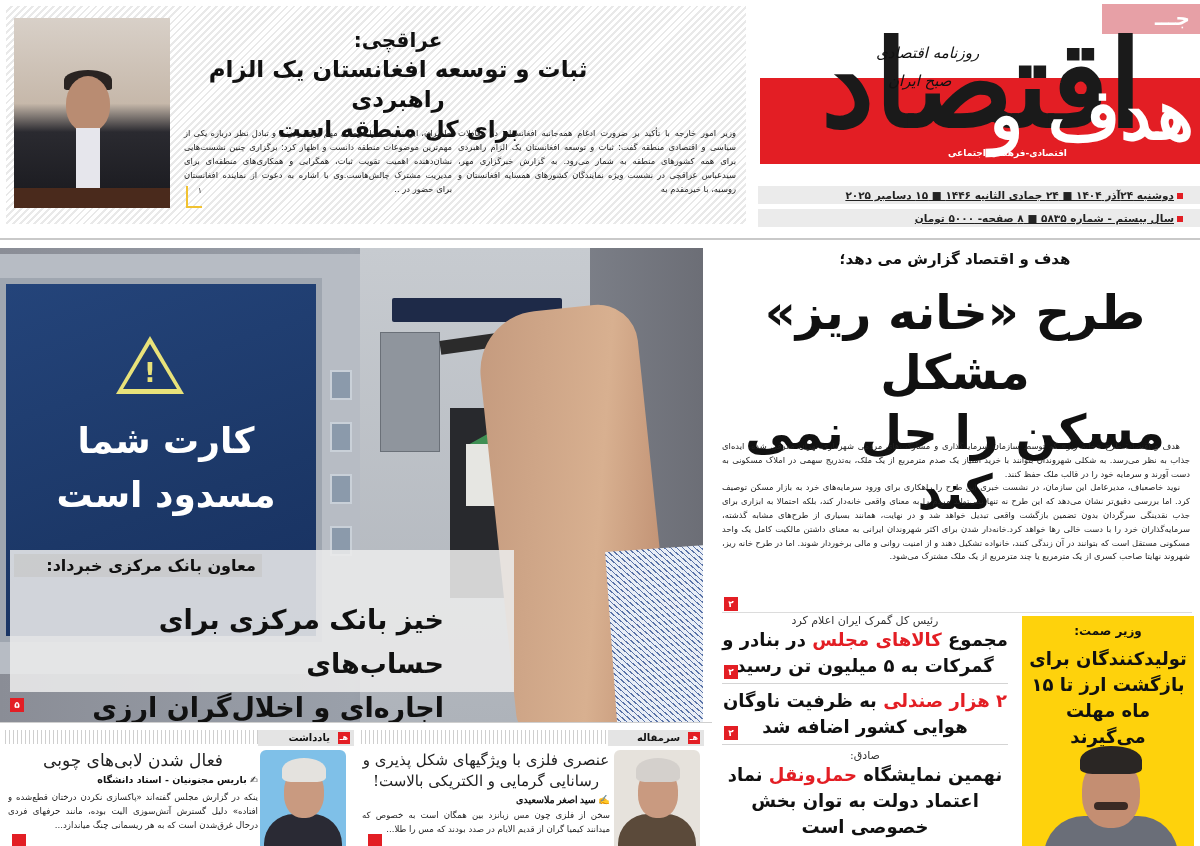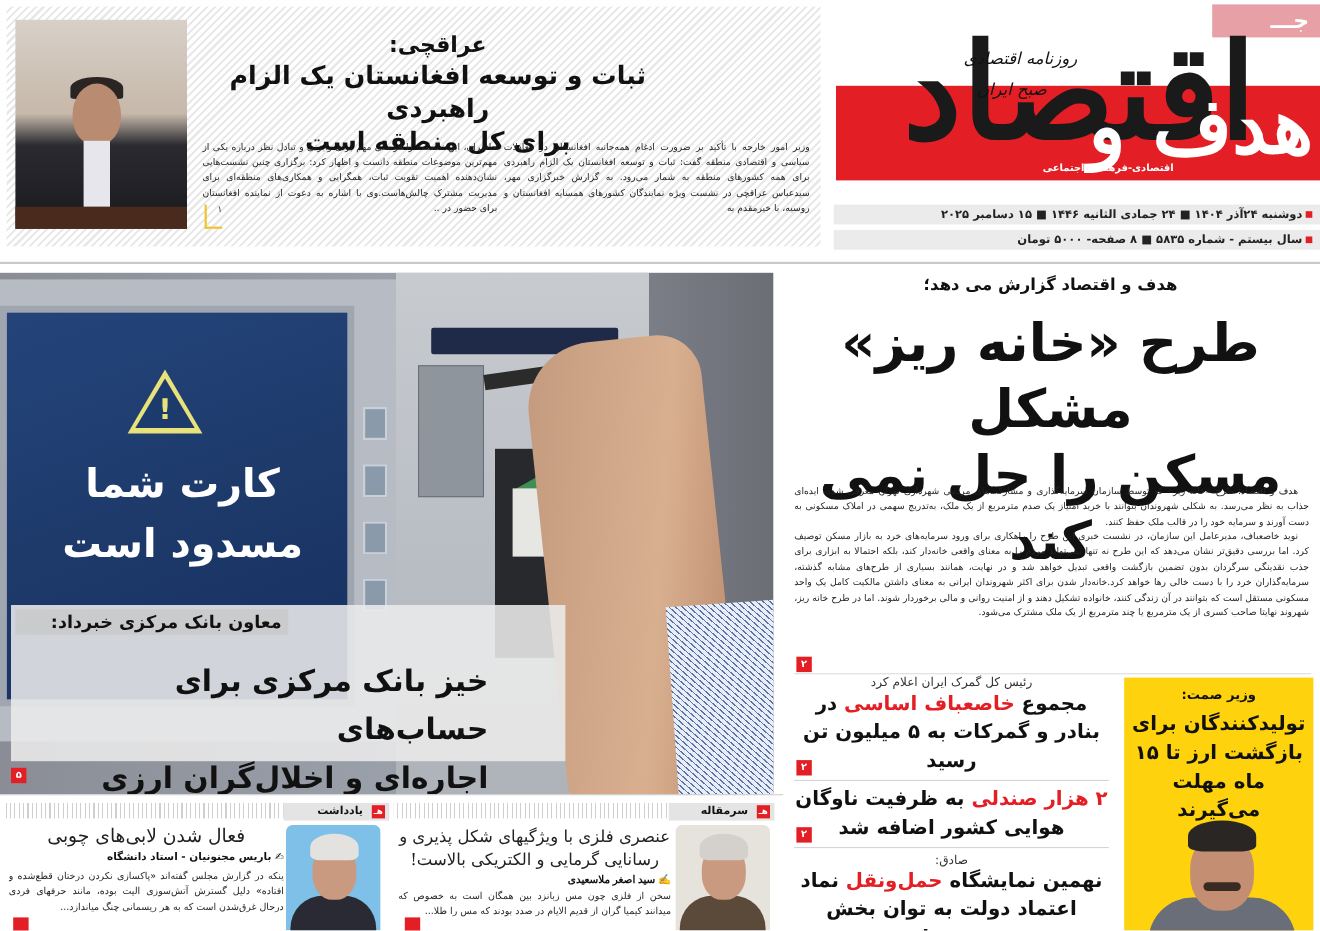--- a/index.html
+++ b/index.html
@@ -11,21 +11,21 @@
   .masthead { position: absolute; left: 758px; top: 0; width: 442px; height: 236px; }
   .logo-red { position: absolute; left: 2px; top: 78px; width: 440px; height: 86px; background: #e31e24; }
   .logo-pink { position: absolute; right: 0; top: 4px; width: 98px; height: 30px; background: #e7a0a6; }
   .logo-pink span { position: absolute; right: 10px; top: 2px; color: #fff; font-weight: bold; font-size: 20px; font-family: "DejaVu Sans", sans-serif; }
   .logo-big { position: absolute; left: 4px; top: 4px; width: 380px; height: 170px; font-family: "DejaVu Serif", serif; font-weight: bold; font-size: 120px; line-height: 160px; color: #1a1a1a; text-align: right; letter-spacing: -6px; }
   .logo-hadaf { position: absolute; right: 6px; top: 70px; font-family: "DejaVu Serif", serif; font-weight: bold; font-size: 70px; color: #fff; line-height: 90px; }
   .logo-sub1 { position: absolute; left: 118px; top: 44px; font-family: "DejaVu Serif", serif; font-size: 15px; color: #111; font-style: italic; }
   .logo-sub2 { position: absolute; left: 130px; top: 72px; font-family: "DejaVu Serif", serif; font-size: 15px; color: #111; font-style: italic; }
   .logo-tag { position: absolute; left: 190px; top: 148px; font-size: 9px; font-weight: bold; color: #fff; }
 
-  .dateline { position: absolute; left: 0; width: 442px; height: 18px; background: #ebebeb; font-size: 10.5px; font-weight: bold; line-height: 18px; padding-right: 4px; color: #222; }
+  .dateline { position: absolute; left: 0; width: 442px; height: 18px; background: #ebebeb; font-size: 10.5px; font-weight: bold; line-height: 18px; padding-right: 14px; color: #222; text-decoration: underline; }
   .dateline.l1 { top: 186px; }
   .dateline.l2 { top: 209px; }
   .sq { display: inline-block; width: 6px; height: 6px; background: #e31e24; margin: 0 3px; vertical-align: middle; }
 
   .top-story { position: absolute; left: 6px; top: 6px; width: 740px; height: 218px;
     background: repeating-linear-gradient(135deg, #ffffff 0 3px, #e9e9e9 3px 5px); }
   .ts-photo { position: absolute; left: 8px; top: 12px; width: 156px; height: 190px;
     background: linear-gradient(180deg, #d8d0c8 0%, #c6b8aa 45%, #2a2a30 60%, #1d1d22 90%, #4a2e20 100%); }
   .ts-photo .face { position: absolute; left: 52px; top: 58px; width: 44px; height: 56px; border-radius: 50% 50% 45% 45%; background: #b98c72; }
   .ts-photo .hair { position: absolute; left: 50px; top: 52px; width: 48px; height: 20px; border-radius: 50% 50% 10% 10%; background: #2a2422; }
@@ -191,21 +191,21 @@
   <p>هدف و اقتصاد: طرح «خانه ریز» که توسط سازمان سرمایه‌گذاری و مشارکت‌های مردمی شهرداری تهران معرفی شده، ایده‌ای جذاب به نظر می‌رسد. به شکلی شهروندان بتوانند با خرید امتیاز یک صدم مترمربع از یک ملک، به‌تدریج سهمی در املاک مسکونی به دست آورند و سرمایه خود را در قالب ملک حفظ کنند.</p>
   <p>نوید خاصعباف، مدیرعامل این سازمان، در نشست خبری این طرح را راهکاری برای ورود سرمایه‌های خرد به بازار مسکن توصیف کرد. اما بررسی دقیق‌تر نشان می‌دهد که این طرح نه تنها نمی‌تواند مردم را به معنای واقعی خانه‌دار کند، بلکه احتمالا به ابزاری برای جذب نقدینگی سرگردان بدون تضمین بازگشت واقعی تبدیل خواهد شد و در نهایت، همانند بسیاری از طرح‌های مشابه گذشته، سرمایه‌گذاران خرد را با دست خالی رها خواهد کرد.خانه‌دار شدن برای اکثر شهروندان ایرانی به معنای داشتن مالکیت کامل یک واحد مسکونی مستقل است که بتوانند در آن زندگی کنند، خانواده تشکیل دهند و از امنیت روانی و مالی برخوردار شوند. اما در طرح خانه ریز، شهروند نهایتا صاحب کسری از یک مترمربع یا چند مترمربع از یک ملک مشترک می‌شود.</p>
 </div>
 <div class="page-badge" style="left:724px; top:597px;">۲</div>
 <div class="rule" style="left:722px; top:612px; width:470px; height:1px; background:#dcdcdc;"></div>
 
 <div class="briefs">
   <div style="position:relative;">
     <div class="brief-kicker">رئیس کل گمرک ایران اعلام کرد</div>
     <div class="brief-title">
-      <span>مجموع </span><span class="hl">خاصعباف اساسی</span><span> در بنادر و گمرکات به ۵ میلیون تن رسید</span>
+      <span>مجموع </span><span class="hl">کالاهای مجلس</span><span> در بنادر و گمرکات به ۵ میلیون تن رسید</span>
     </div>
     <div class="page-badge" style="left:2px; bottom:0;">۲</div>
   </div>
   <div class="brief-sep"></div>
   <div style="position:relative;">
     <div class="brief-title">
       <span class="hl">۲ هزار صندلی</span><span> به ظرفیت ناوگان هوایی کشور اضافه شد</span>
     </div>
     <div class="page-badge" style="left:2px; bottom:0;">۲</div>
   </div>

